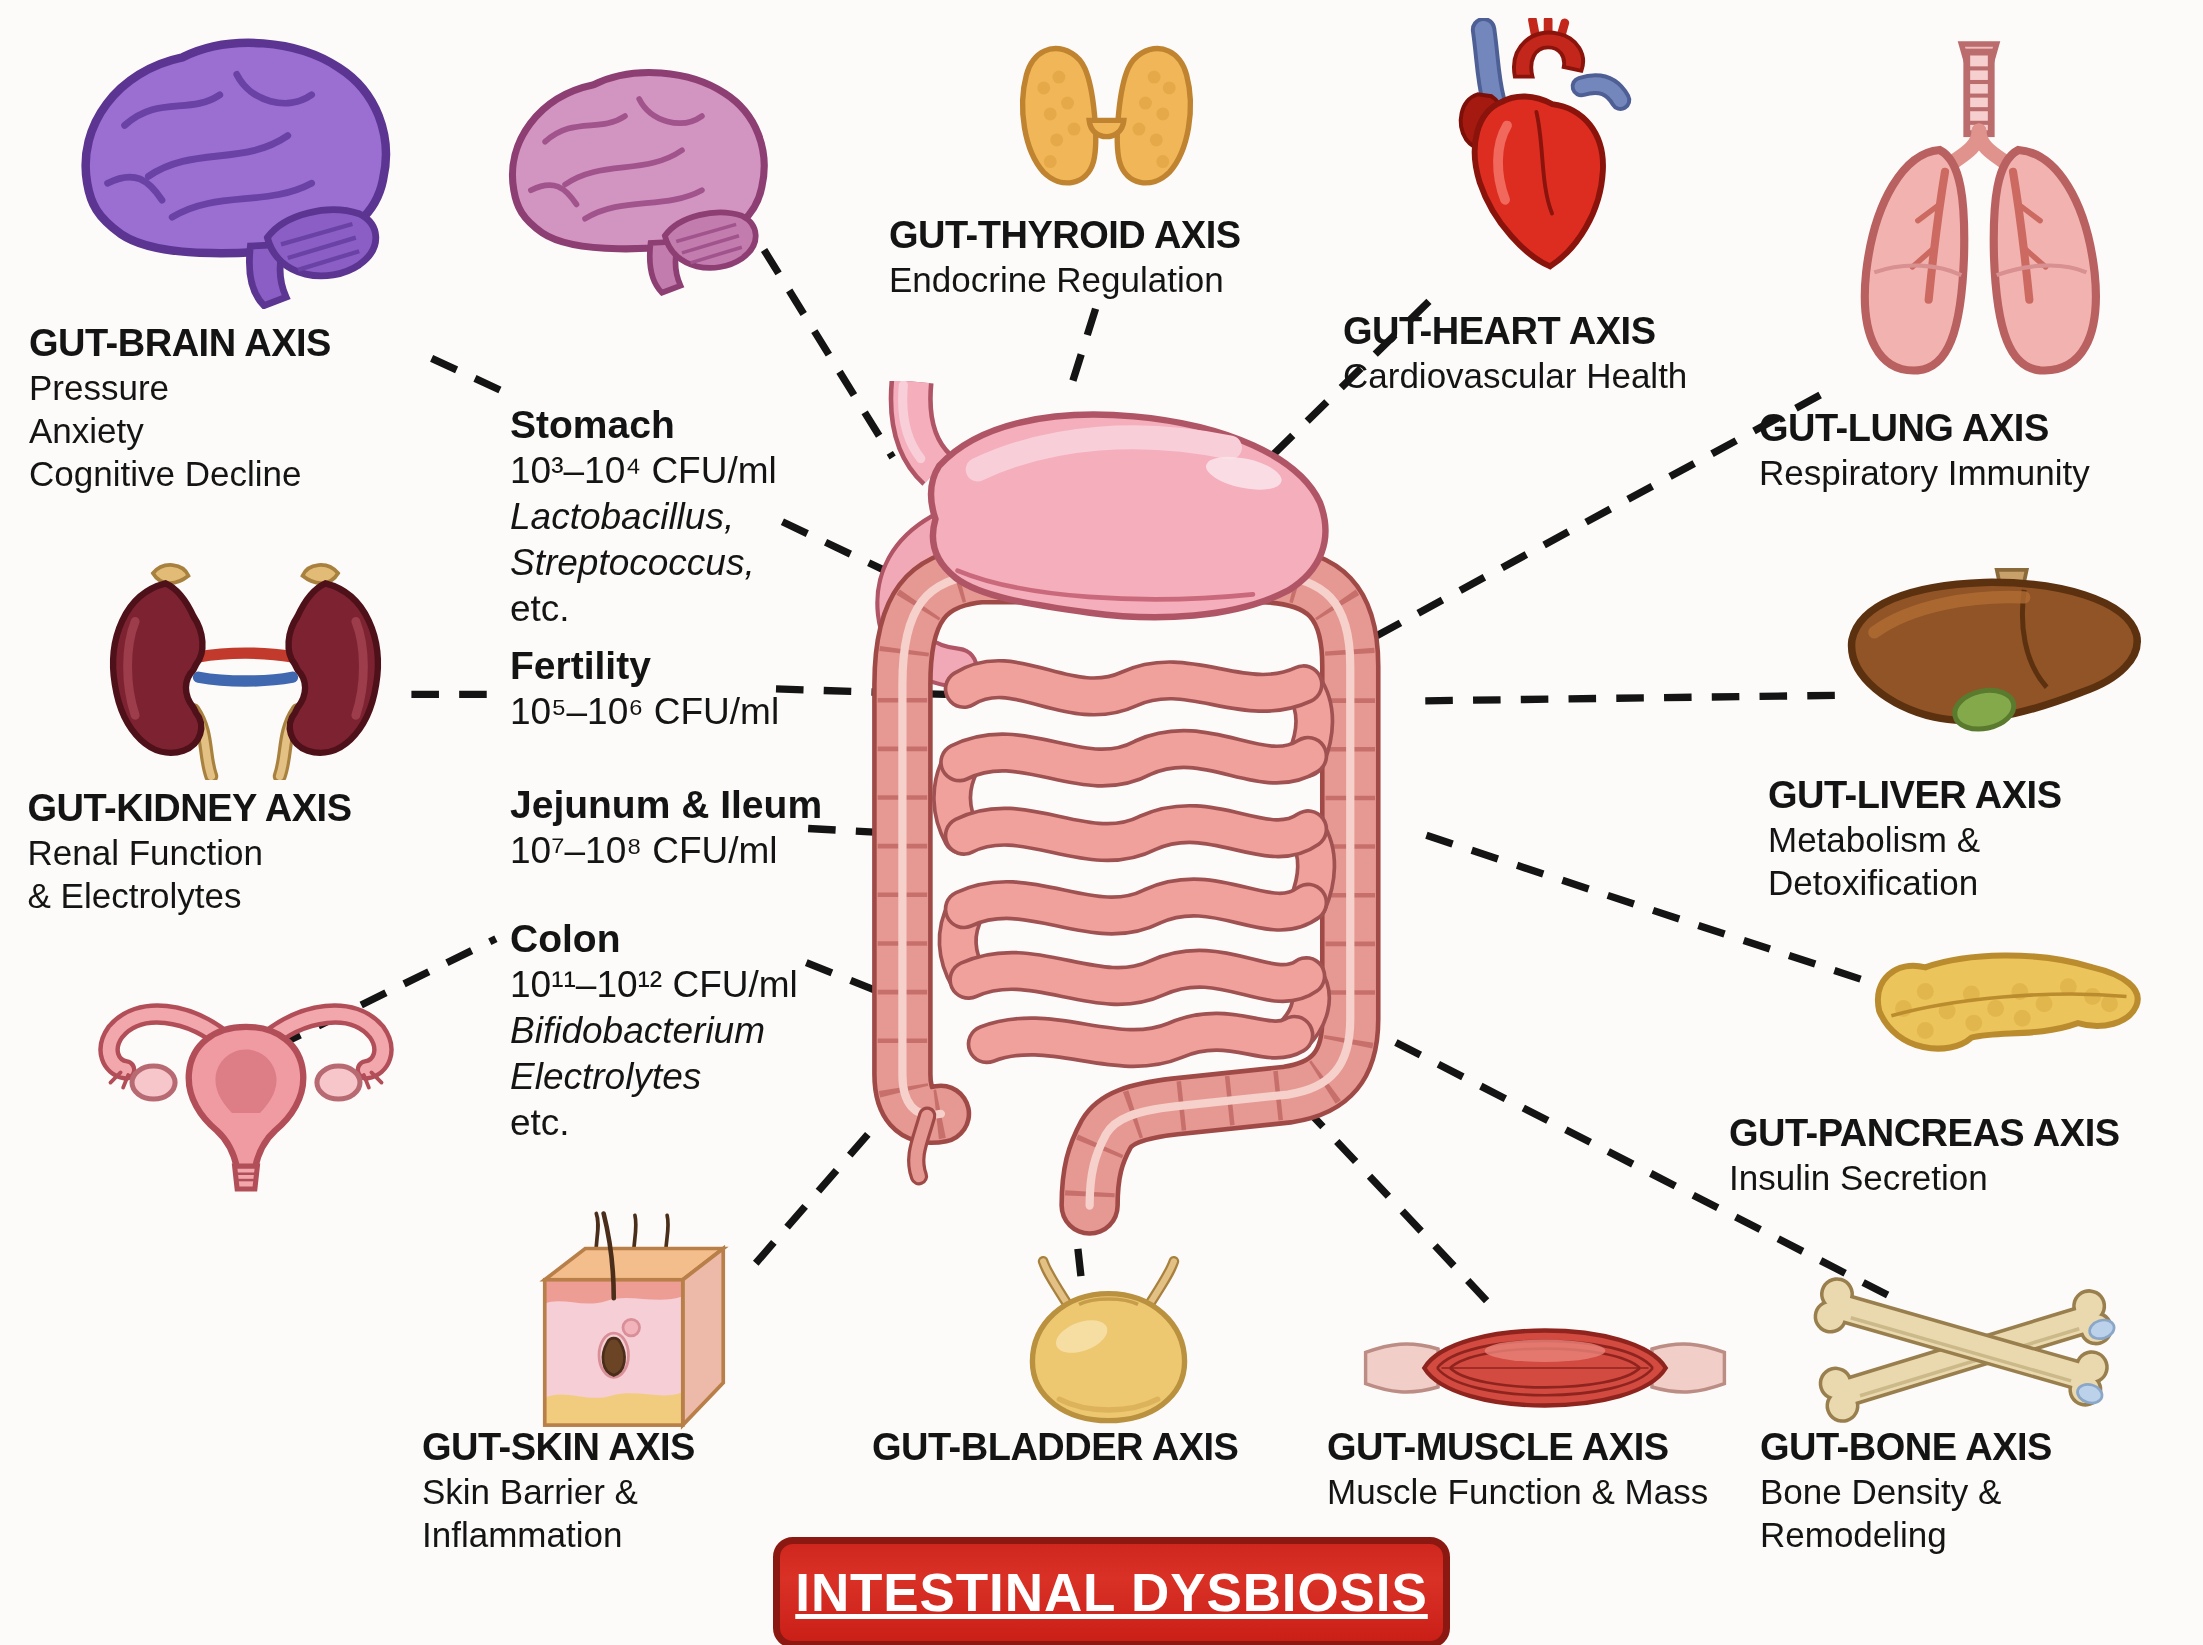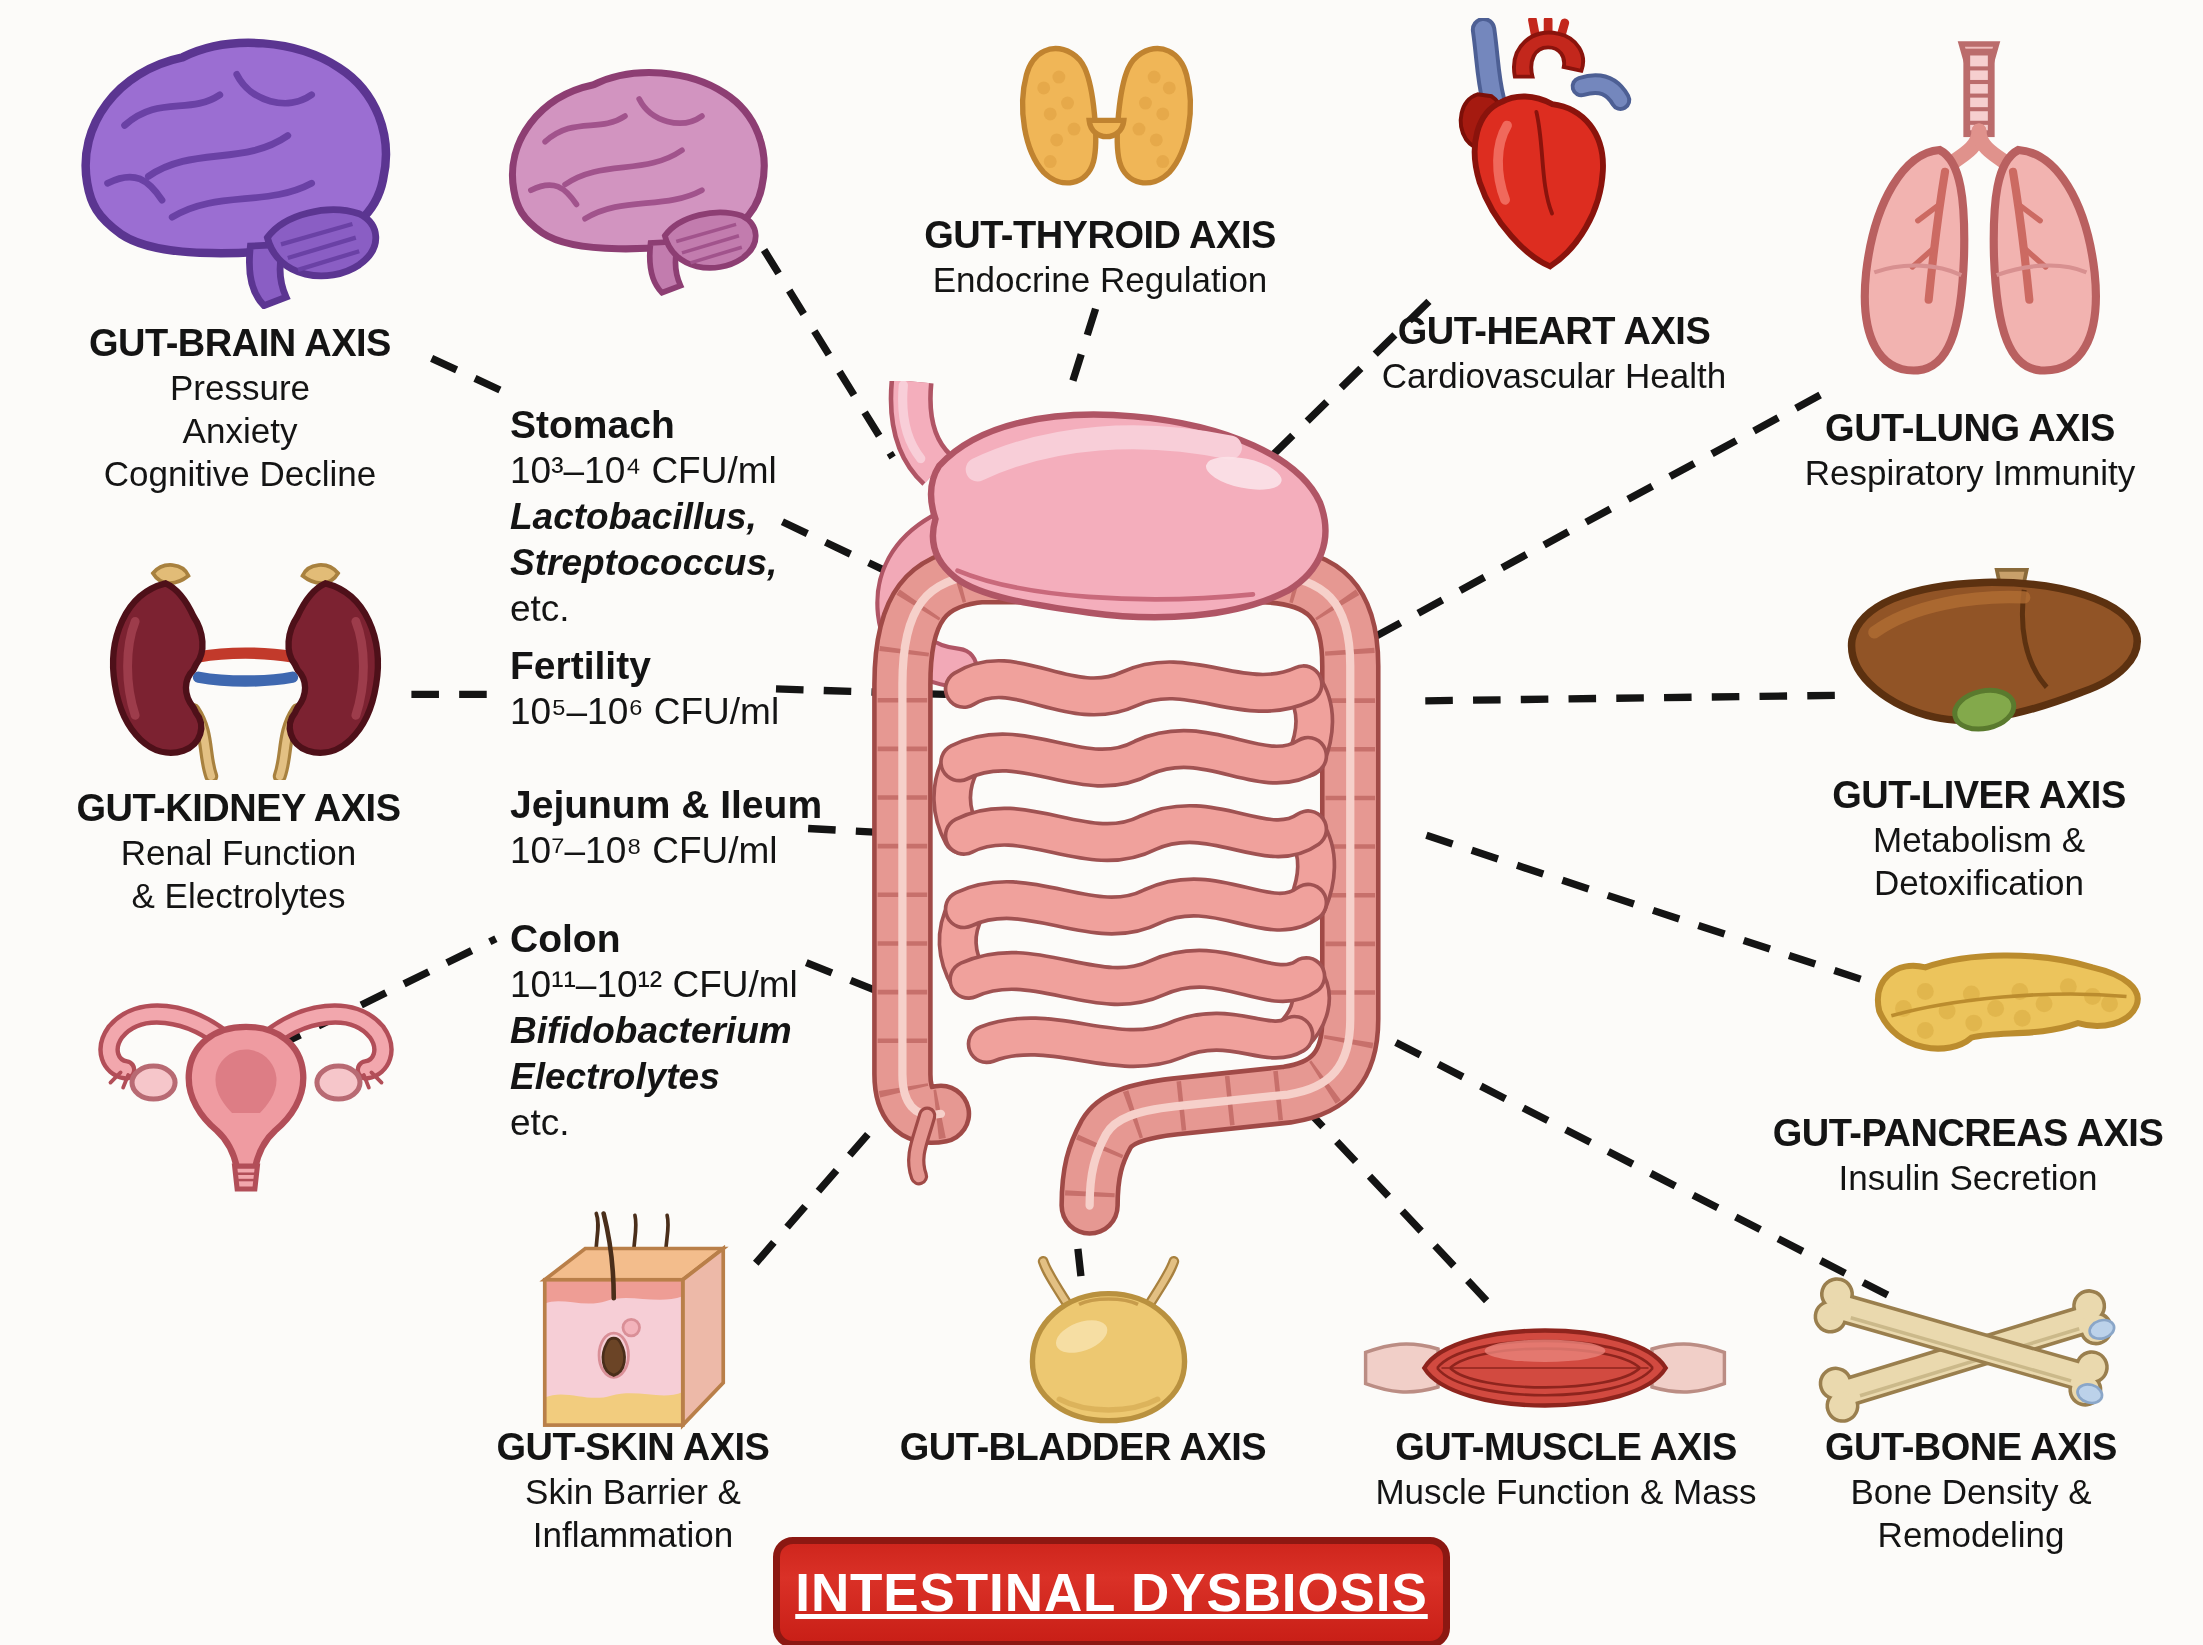--- a/index.html
+++ b/index.html
@@ -1,26 +1,26 @@
 <!DOCTYPE html>
 <html style="font-size:14.7px"><head>
 <meta charset="utf-8">
 <style>
   html,body{margin:0;padding:0;background:#fcfbf9;}
   #stage{position:relative;width:2204px;height:1646px;background:#fcfbf9;
          font-family:"Liberation Sans",sans-serif;color:#141414;overflow:hidden;}
   #connectors{position:absolute;left:0;top:0;z-index:1;}
   .organ{position:absolute;z-index:2;}
-  .axis-label{position:absolute;text-align:center;z-index:3;}
+  .axis-label{position:absolute;z-index:3;}
   .axis-title{font-weight:700;font-size:38px;line-height:45px;letter-spacing:-0.5px;}
   .axis-sub{font-size:35px;line-height:43px;}
   .gut-block{position:absolute;z-index:3;line-height:46px;text-align:left;}
   .gut-name{font-weight:700;font-size:39px;}
   .gut-cfu{font-size:37px;}
-  .gut-species{font-size:37px;font-style:italic;font-weight:bold;}
+  .gut-species{font-size:37px;font-style:italic;}
   .gut-etc{font-size:37px;}
   #banner{position:absolute;left:773px;top:1537px;width:663px;height:97px;z-index:4;
           background:linear-gradient(180deg,#cf261d,#da3127 35%,#c91f17);
           border:7.3px solid #8c1812;border-radius:20px;
           display:flex;align-items:center;justify-content:center;}
   #banner span{color:#ffffff;font-weight:700;font-size:53px;letter-spacing:0.9px;text-decoration:underline;}
 </style>
 </head>
 <body>
 

